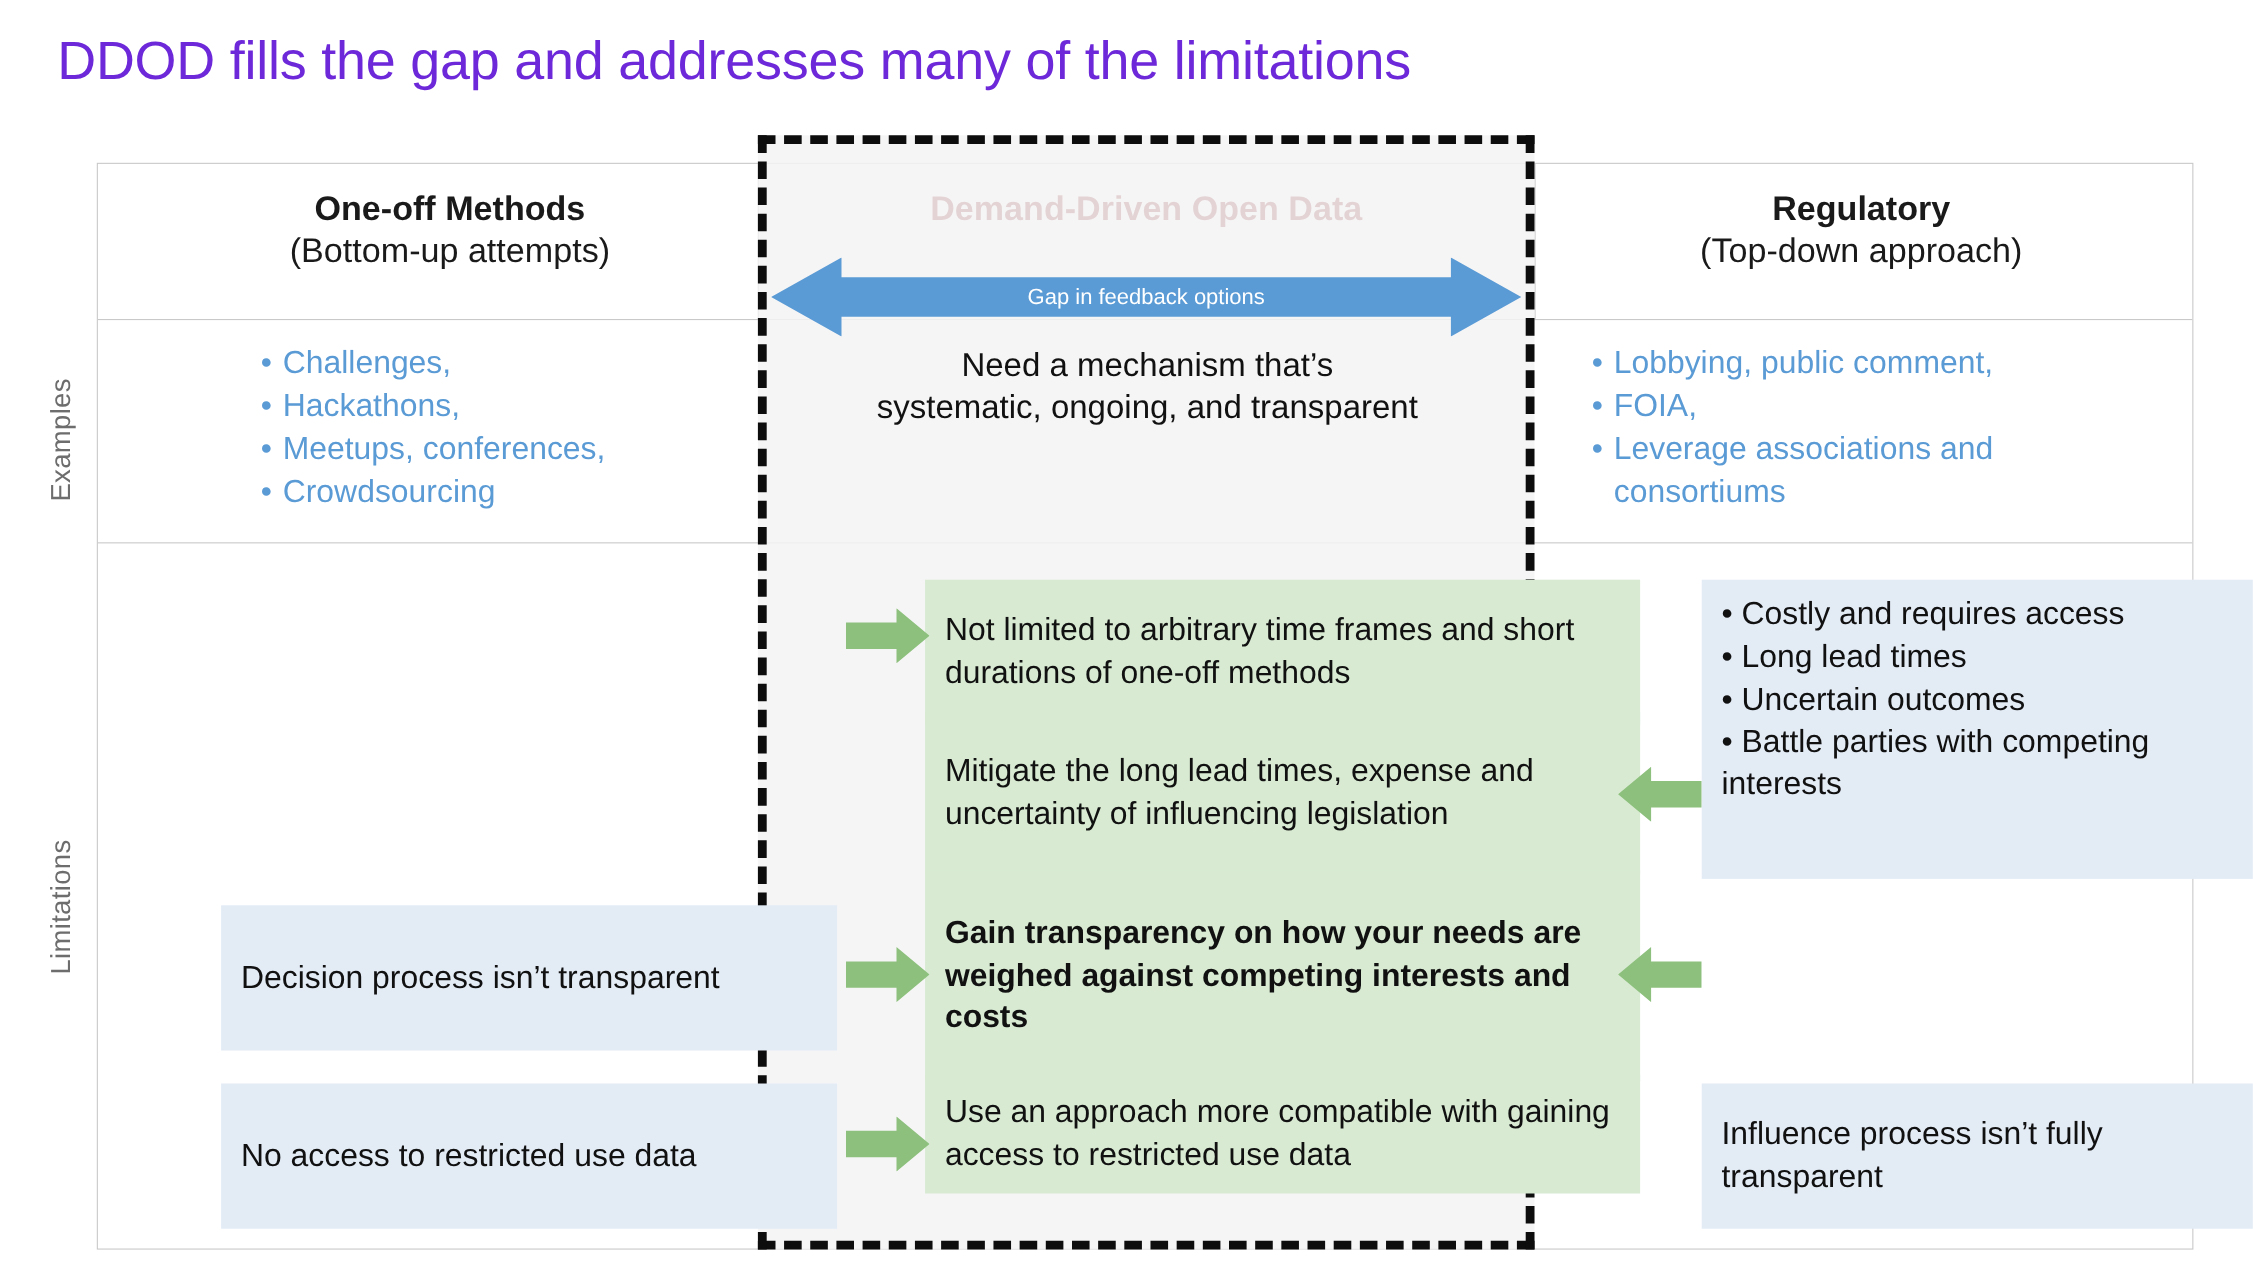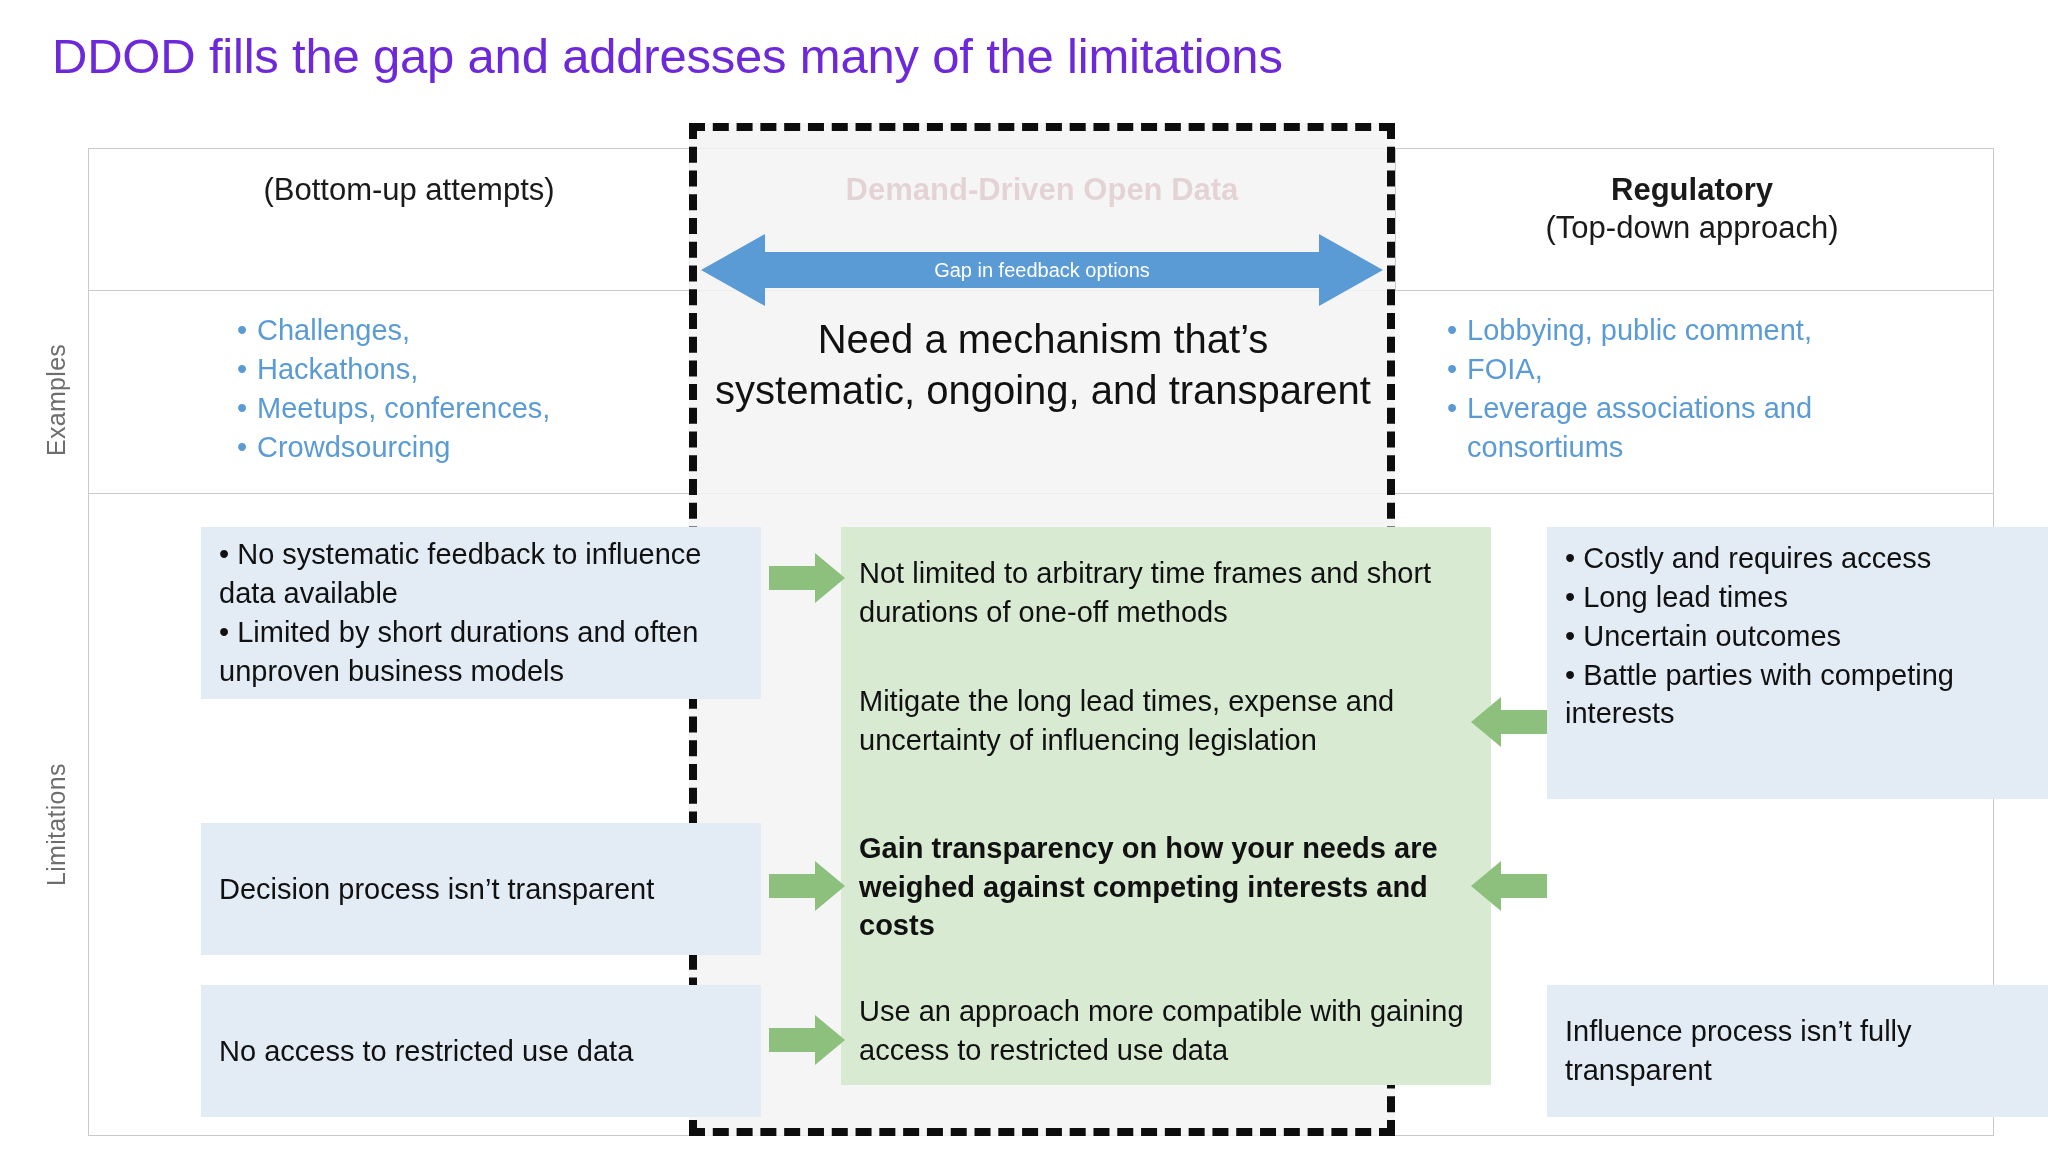--- a/index.html
+++ b/index.html
@@ -145,21 +145,21 @@
     font-weight: 400;
   }
 
   
   .need-text {
     position: absolute;
     left: 614px;
     top: 165px;
     width: 680px;
     text-align: center;
-    font-size: 40px;
+    font-size: 30px;
     line-height: 1.28;
     color: #111111;
     z-index: 4;
   }
 
   
   .ex-list {
     position: absolute;
     top: 162px;
     color: #5b9bd5;
@@ -229,20 +229,21 @@
   <div class="header-band"></div>
   <div class="examples-band"></div>
   <div class="limits-band"></div>
 
   <div class="col-sep" style="left:600px"></div>
   <div class="col-sep" style="left:1306px"></div>
 
   <div class="dashed-box"></div>
 
   <div class="col-head" id="head-left">
+    <div class="main">One-off Methods</div>
     <div class="sub">(Bottom-up attempts)</div>
   </div>
 
   <div class="col-head" id="head-mid">
     <div class="main">Demand-Driven Open Data</div>
   </div>
 
   <div class="col-head" id="head-right">
     <div class="main">Regulatory</div>
     <div class="sub">(Top-down approach)</div>
@@ -285,22 +286,20 @@
     <div class="li">
         <span class="dot">•</span>
         <span class="txt">FOIA,</span>
       </div>
     <div class="li">
         <span class="dot">•</span>
         <span class="txt">Leverage associations and consortiums</span>
       </div>
   </div>
 
-  <div class="lbox blue" id="L1" style="white-space:pre-line">• No systematic feedback to influence data available
-• Limited by short durations and often unproven business models</div>
   <div class="lbox blue" id="L2">Decision process isn’t transparent</div>
   <div class="lbox blue" id="L3">No access to restricted use data</div>
 
   <div class="lbox green" id="C1">Not limited to arbitrary time frames and short durations of one-off methods</div>
   <div class="lbox green" id="C2">Mitigate the long lead times, expense and uncertainty of influencing legislation</div>
   <div class="lbox green" id="C3">Gain transparency on how your needs are weighed against competing interests and costs</div>
   <div class="lbox green" id="C4">Use an approach more compatible with gaining access to restricted use data</div>
 
   <div class="lbox blue" id="R1" style="white-space:pre-line">• Costly and requires access
 • Long lead times

